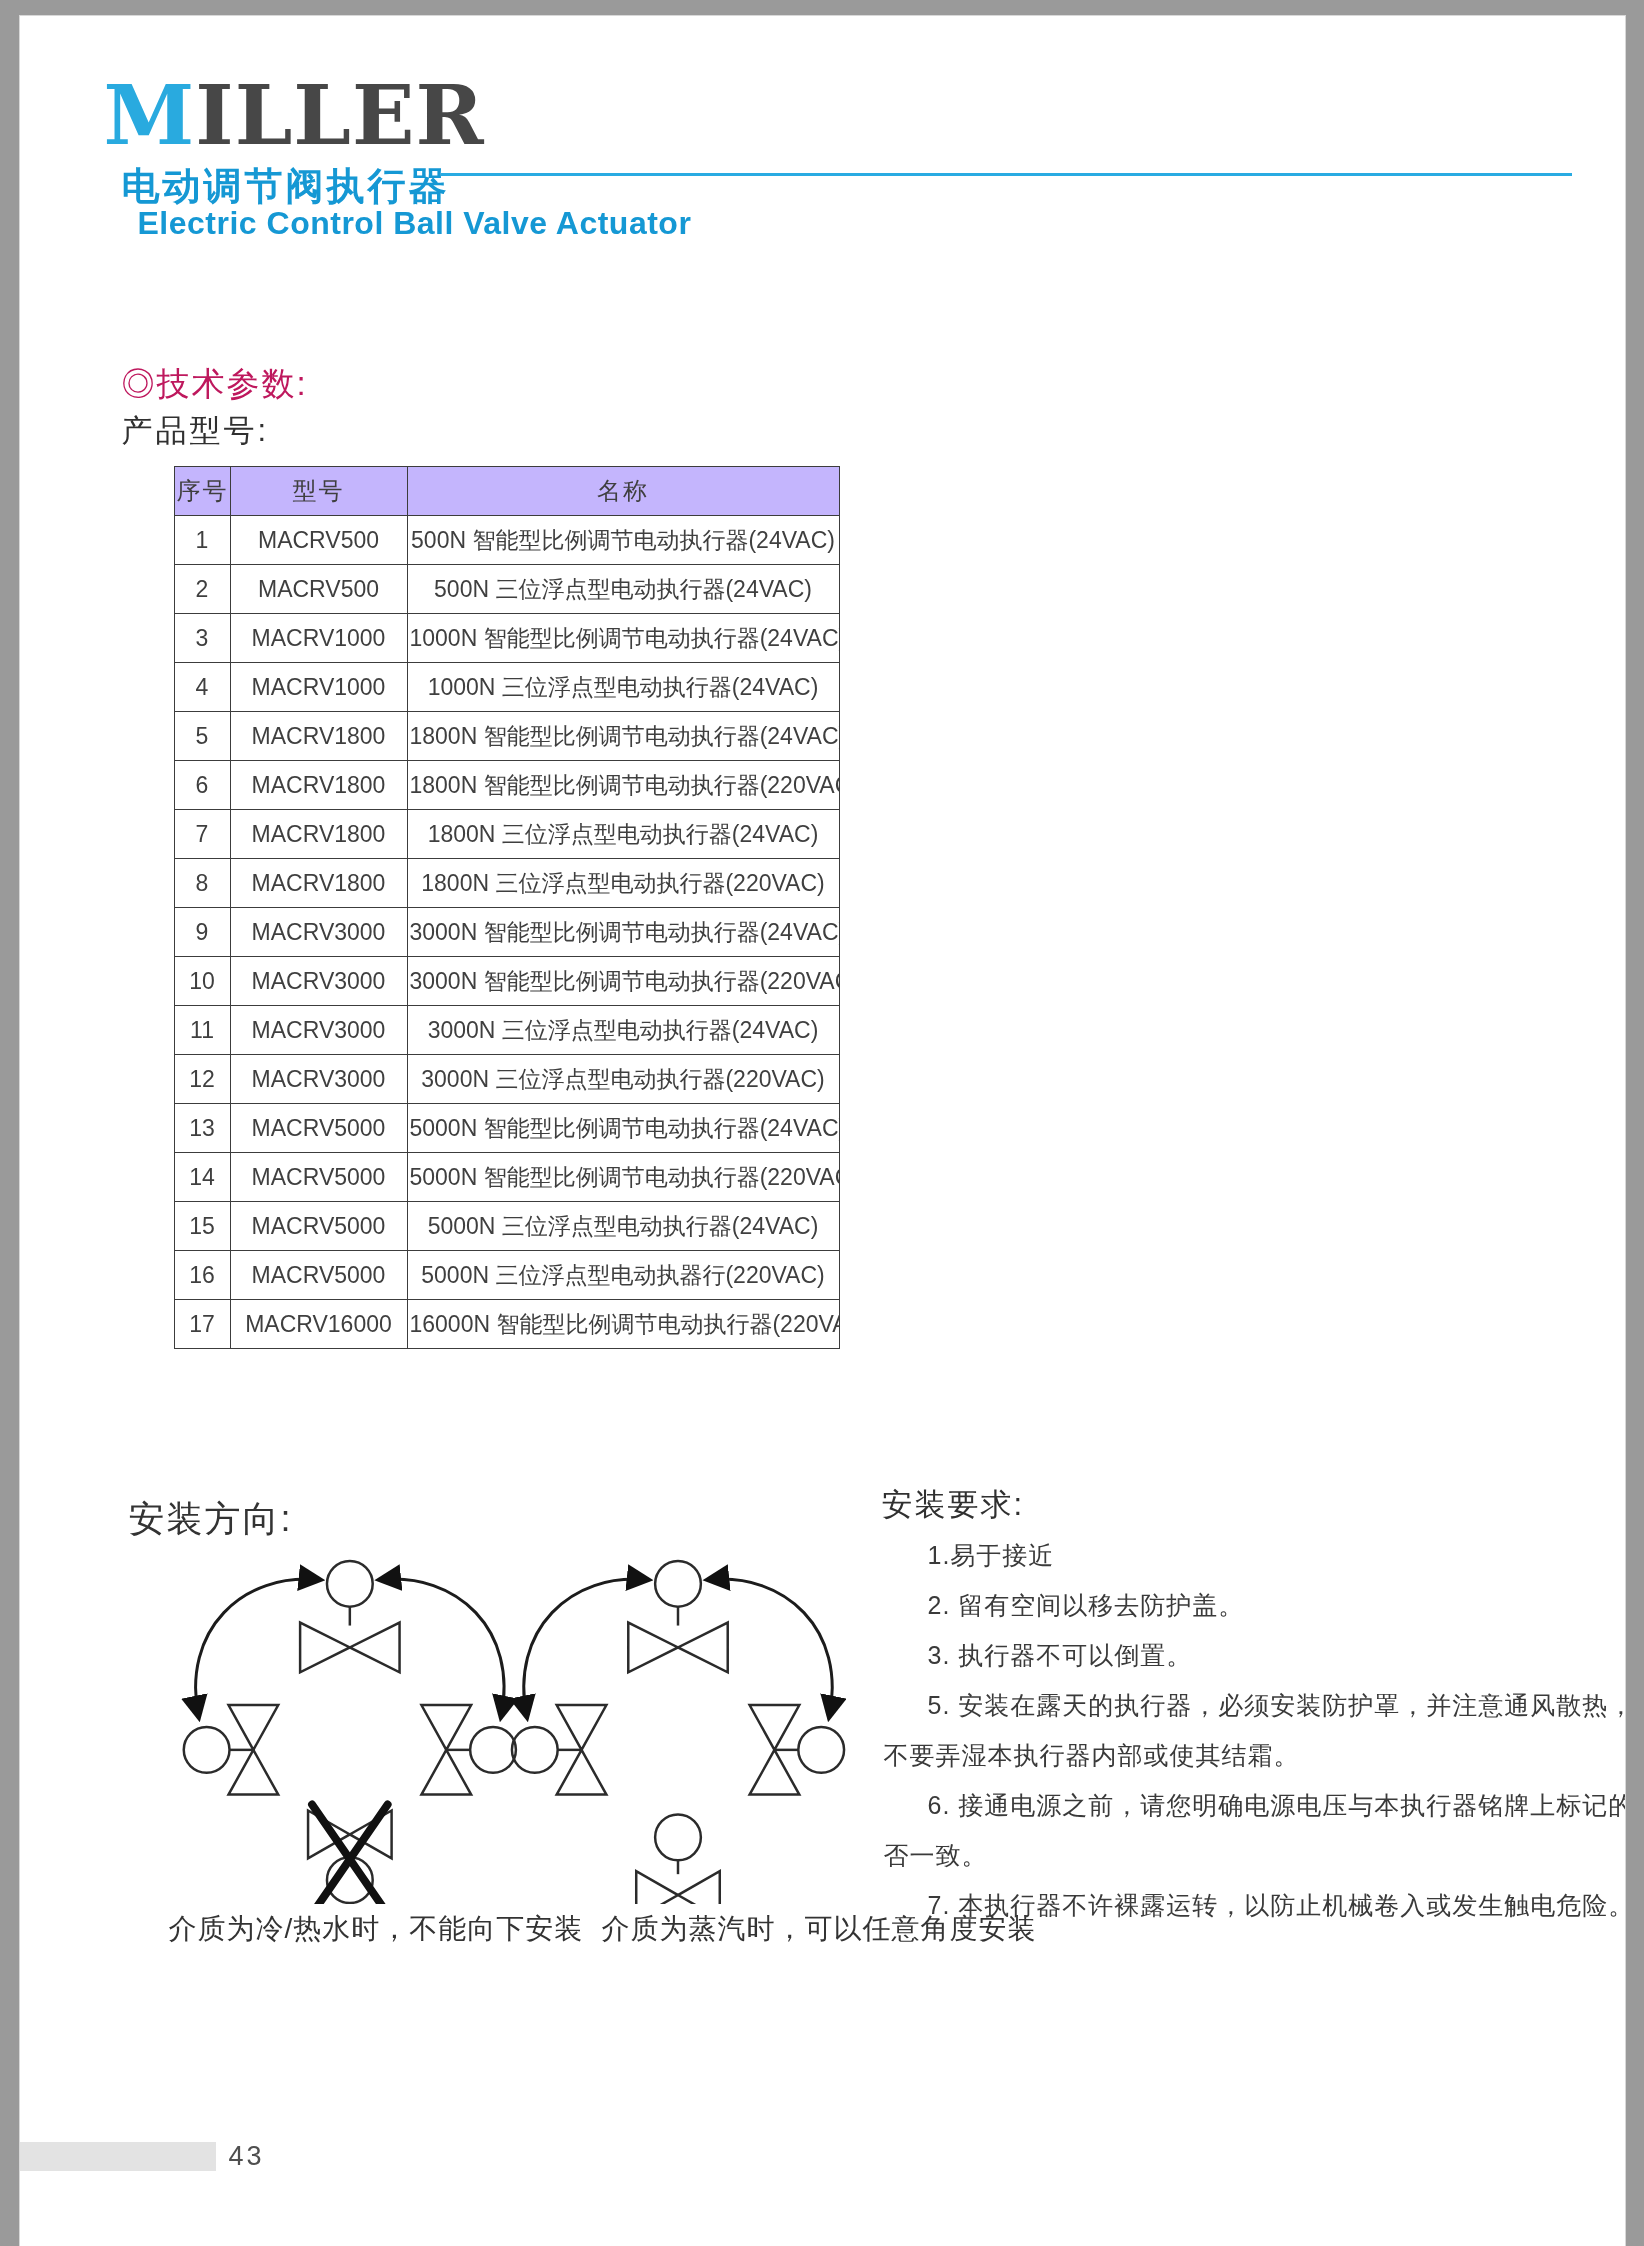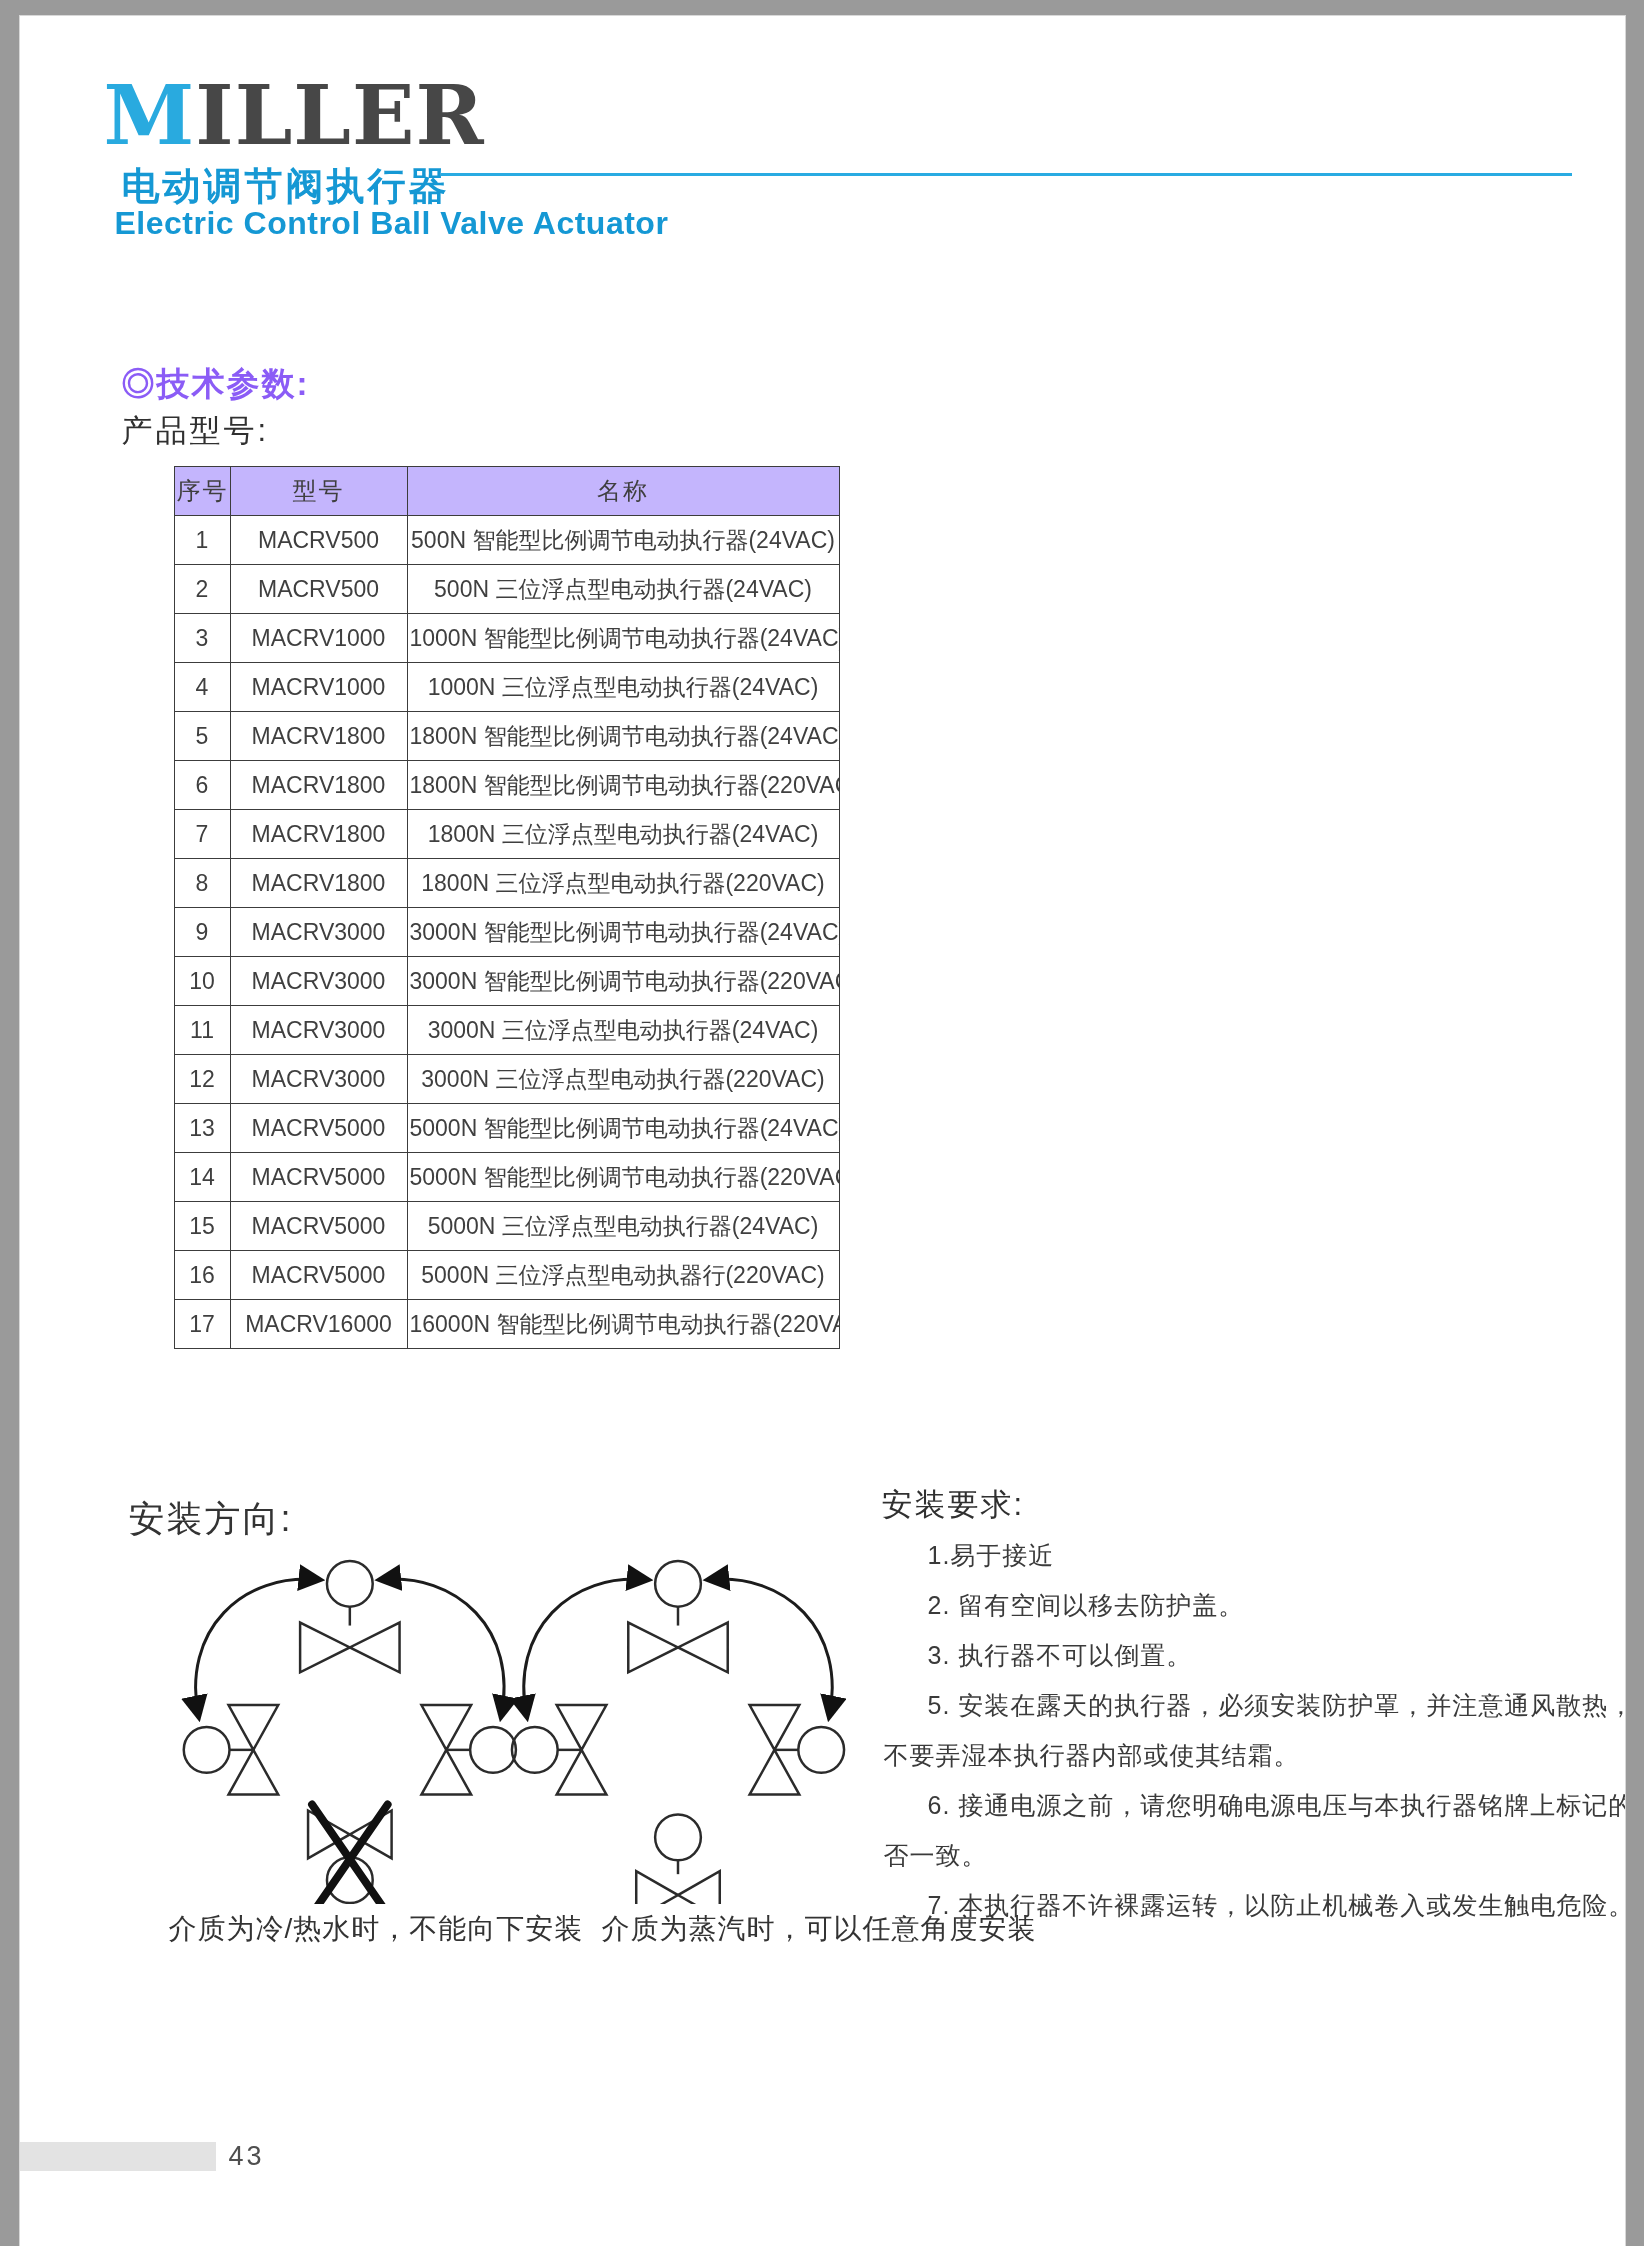--- a/index.html
+++ b/index.html
@@ -11,23 +11,23 @@
   .abs{position:absolute;}
 
   
   .logo{left:84px;top:58px;font-family:"DejaVu Serif","Liberation Serif",serif;
         font-weight:bold;font-size:82px;letter-spacing:1px;color:#474747;line-height:1;}
   .logo .m{color:#29aadf;}
   .logo-rule{left:421px;top:157px;width:1131px;height:3px;background:#29abe2;}
 
   
   .title-cn{left:102px;top:145px;font-size:38px;font-weight:bold;color:#1598d4;letter-spacing:3px;}
-  .title-en{left:95px;top:189px;font-size:32px;font-weight:bold;color:#1598d4;letter-spacing:0.5px;}
-
-  .sec-head{left:102px;top:346px;font-size:33px;font-weight:bold;color:#8b5cf6;letter-spacing:2px;}
+  .title-en{left:118px;top:189px;font-size:32px;font-weight:bold;color:#1598d4;letter-spacing:0.5px;}
+
+  .sec-head{left:102px;top:346px;font-size:33px;font-weight:normal;color:#be185d;letter-spacing:2px;}
   .sub-head{left:102px;top:394px;font-size:31px;color:#303030;letter-spacing:3px;}
 
   
   table.models{position:absolute;left:154px;top:450px;width:665px;border-collapse:collapse;
       table-layout:fixed;font-size:23px;color:#3f3f3f;}
   table.models th,table.models td{border:1px solid #3c3c3c;text-align:center;
       height:48px;padding:0 2px;overflow:hidden;white-space:nowrap;}
   table.models th{background:#c4b5fd;font-weight:normal;font-size:24px;letter-spacing:2px;}
   col.c-no{width:56px;} col.c-model{width:177px;} col.c-name{width:432px;}
 

